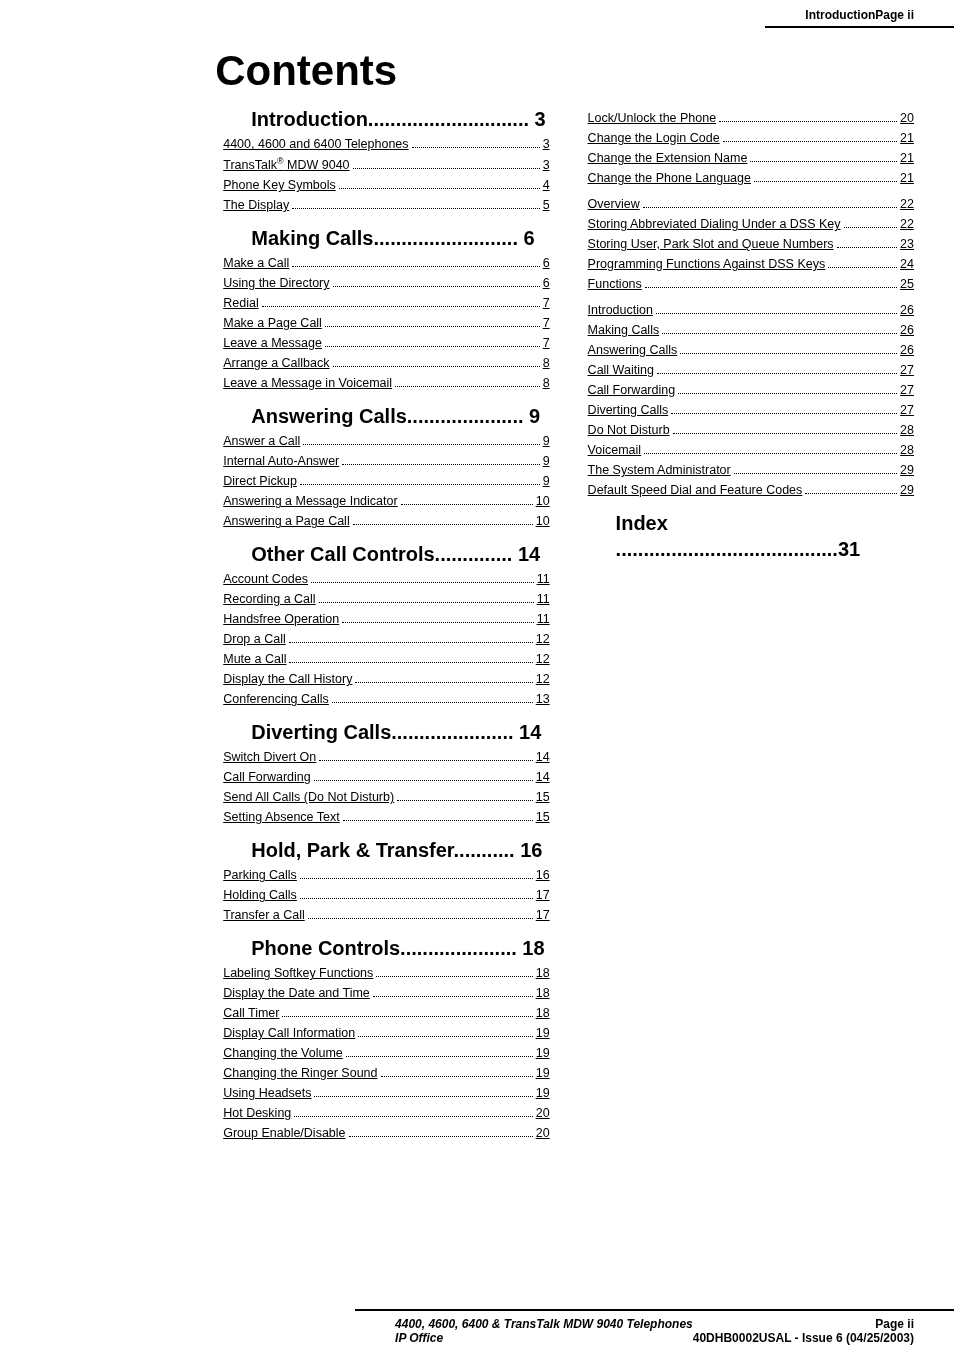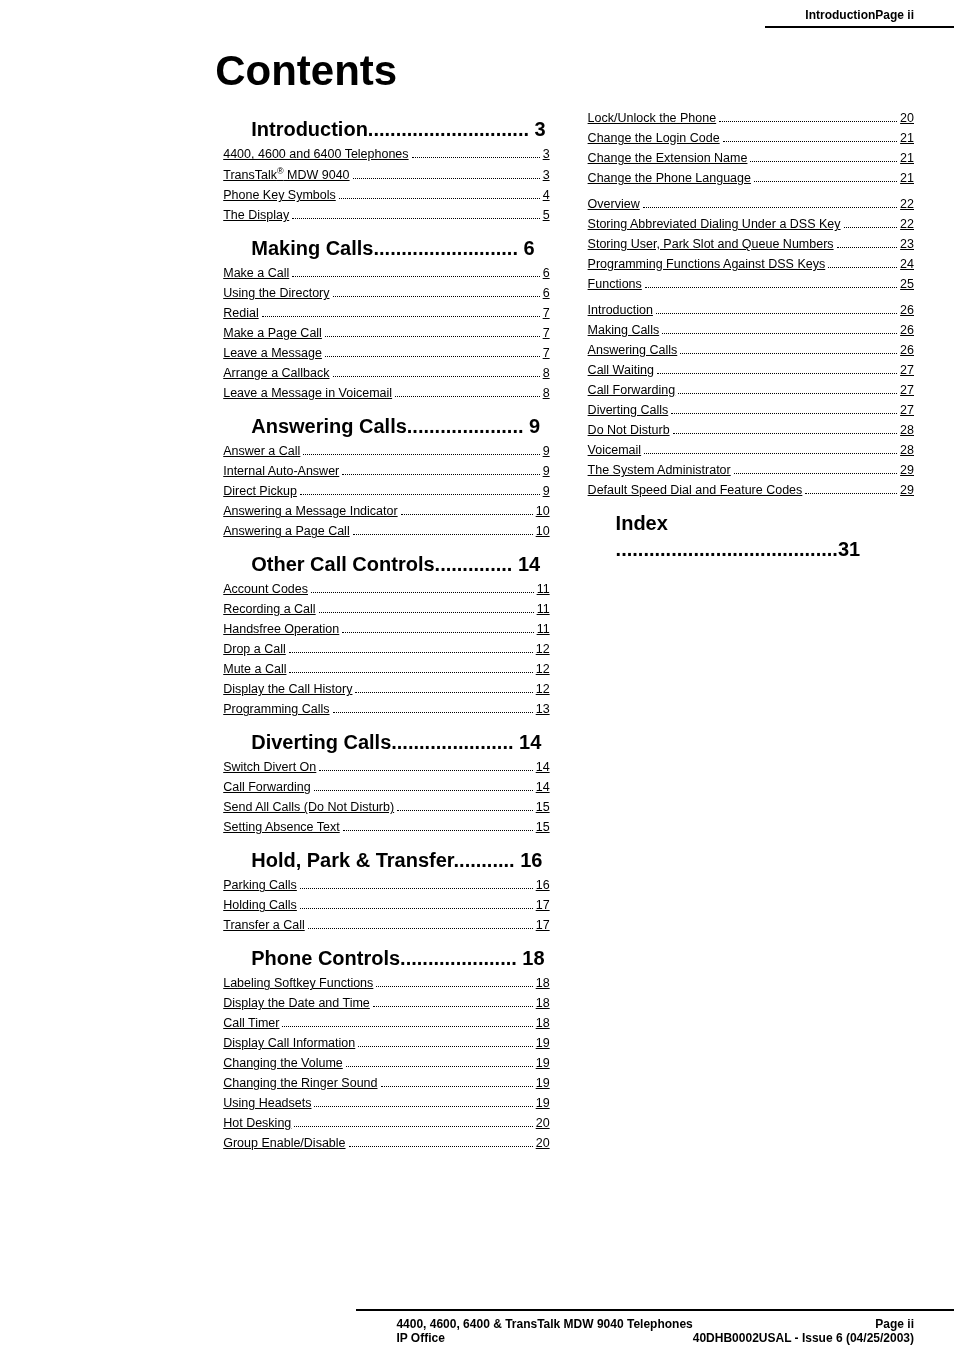--- a/index.html
+++ b/index.html
@@ -39,21 +39,21 @@
       min-width: 0;
     }
     .right-col {
       flex: 1;
       min-width: 0;
       padding-top: 60px;
     }
     h1.title {
       font-size: 42px;
       font-weight: bold;
-      margin-bottom: 22px;
+      margin-bottom: 12px;
       line-height: 1.1;
     }
     .section-header {
       font-size: 20px;
       font-weight: bold;
       margin-top: 10px;
       margin-bottom: 2px;
       line-height: 1.3;
       margin-left: 36px;
     }
@@ -64,20 +64,21 @@
       border-top: 2px solid #000;
       display: flex;
       justify-content: space-between;
       padding: 6px 40px;
       font-size: 12px;
       font-weight: bold;
     }
     .bottom-left {
       display: flex;
       flex-direction: column;
+      font-style: italic;
     }
     .bottom-right {
       display: flex;
       flex-direction: column;
       text-align: right;
     }
     .toc-entry-dots {
       display: flex;
       align-items: baseline;
       font-size: 12.5px;
@@ -232,21 +233,21 @@
               <span class="entry-label">Mute a Call</span>
               <span class="dot-fill"></span>
               <span class="page-n">12</span>
             </div>
             <div class="toc-entry-dots">
               <span class="entry-label">Display the Call History</span>
               <span class="dot-fill"></span>
               <span class="page-n">12</span>
             </div>
             <div class="toc-entry-dots">
-              <span class="entry-label">Programming Calls</span>
+              <span class="entry-label">Conferencing Calls</span>
               <span class="dot-fill"></span>
               <span class="page-n">13</span>
             </div>
           </div>
           <div class="section-group">
             <div class="section-header">Diverting Calls...................... 14</div>
             <div class="toc-entry-dots">
               <span class="entry-label">Switch Divert On </span>
               <span class="dot-fill"></span>
               <span class="page-n">14</span>

